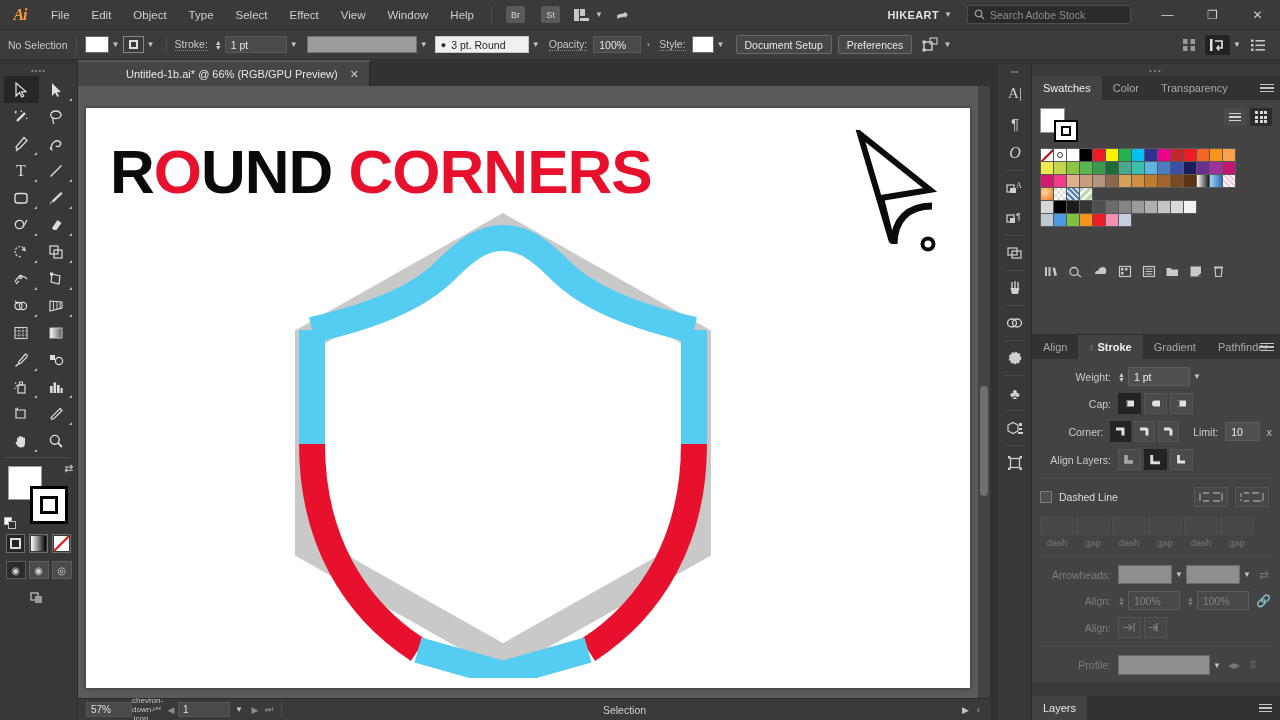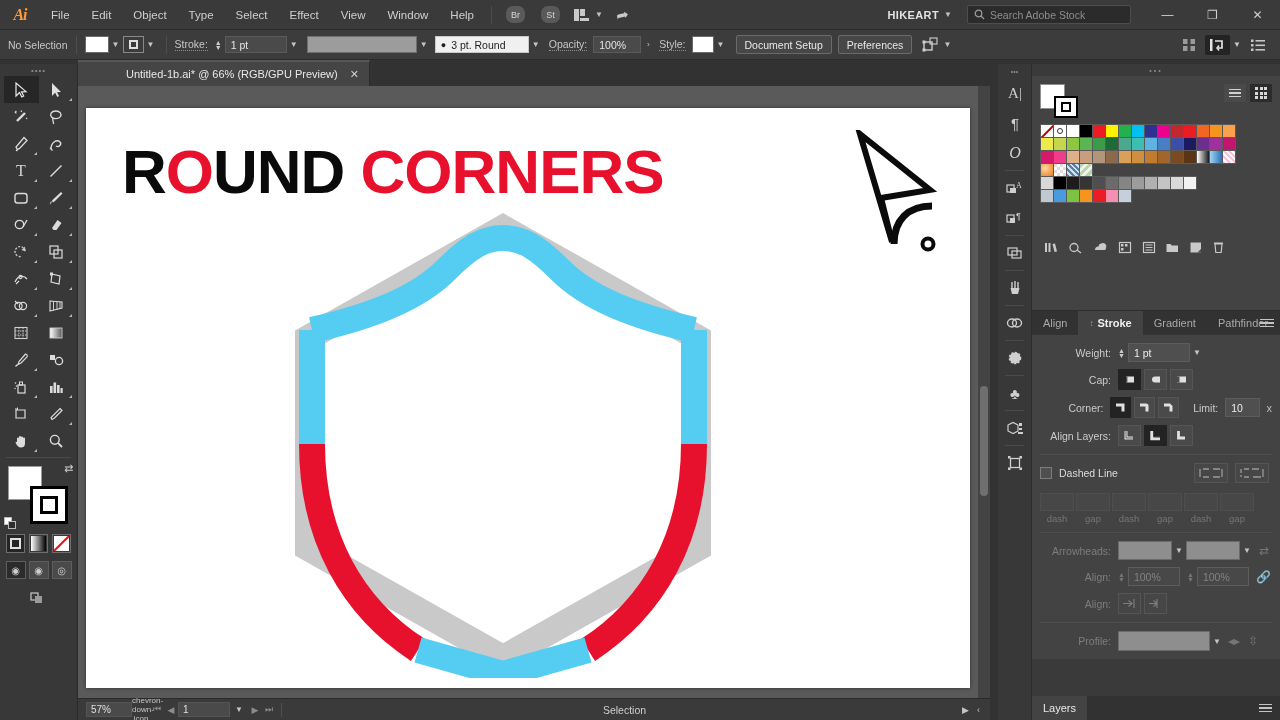--- a/index.html
+++ b/index.html
@@ -23,21 +23,21 @@
     font-family:"Liberation Serif", serif; letter-spacing:-1px;
   }
   .menu-item{
     padding:0 11px; height:30px; line-height:30px; color:#cfcfcf; font-size:11.5px;
     cursor:default; white-space:nowrap;
   }
   .mb-sep{ width:1px; height:18px; background:#4c4c4c; margin:0 6px; }
   .sq-btn{
     width:19px; height:17px; background:#5a5a5a; color:#d8d8d8;
     font-size:9px; display:flex; align-items:center; justify-content:center;
-    margin:0 8px; border-radius:7px;
+    margin:0 8px; border-radius:2px;
   }
   .arrange-ico{ width:16px; height:12px; display:flex; gap:1px; margin-left:6px; }
   .arrange-ico i{ display:block; background:#c9c9c9; }
   .arrange-ico i:first-child{ width:5px; height:12px; }
   .arr-right{ display:flex; flex-direction:column; gap:2px; }
   .arr-right i{ width:9px; height:5px; }
   .chev{ font-size:8px; color:#c0c0c0; margin:0 5px; }
   .rocket{ margin-left:8px; color:#c9c9c9; font-size:15px; transform:rotate(-12deg); }
   .mb-spacer{ flex:1; }
   .user-name{ font-size:11px; color:#e2e2e2; font-weight:bold; letter-spacing:.4px; }
@@ -141,21 +141,21 @@
   .canvas-area{
     position:absolute; left:78px; top:86px; width:912px; height:612px; background:#5a5a5a;
     overflow:hidden;
   }
   .artboard{
     position:absolute; left:8px; top:22px; width:884px; height:580px; background:#fff;
     box-shadow:0 0 4px rgba(0,0,0,.45);
   }
   .art-title{
     position:absolute; left:24px; top:28px; font-size:62px; font-weight:bold;
-    font-family:"Liberation Sans", sans-serif; letter-spacing:-1px; white-space:nowrap;margin-left:12px;
+    font-family:"Liberation Sans", sans-serif; letter-spacing:-1px; white-space:nowrap;
   }
   .art-title .blk{ color:#0a0a0a; }
   .art-title .red{ color:#e8112d; }
   .corner-widget{ position:absolute; left:760px; top:22px; }
   .shield-wrap{ position:absolute; left:182px; top:100px; }
   .canvas-scroll-v{
     position:absolute; right:0; top:0; width:12px; height:612px; background:#434343;
   }
   .canvas-scroll-v i{ position:absolute; left:2px; top:300px; width:8px; height:110px; background:#6f6f6f; border-radius:4px; display:block;}
 
@@ -743,20 +743,30 @@
           <rect x="12.5" y="1" width="2.5" height="2.5" fill="#cfcfcf"></rect>
           <rect x="1" y="12.5" width="2.5" height="2.5" fill="#cfcfcf"></rect>
           <rect x="12.5" y="12.5" width="2.5" height="2.5" fill="#cfcfcf"></rect>
         </svg>
     </div>
   </div>
 
   <div class="panels">
     <div class="panel-grip">•••</div>
 
+    <div class="tabrow">
+      <div class="ptab active">Swatches</div>
+      <div class="ptab">Color</div>
+      <div class="ptab">Transparency</div>
+      <div class="hamb">
+          <i></i>
+          <i></i>
+          <i></i>
+        </div>
+    </div>
 
     <div class="panel-body" style="height:234px">
       <div class="sw-header">
         <div class="sw-fillstroke">
           <div class="f1"></div>
           <div class="f2">
               <i></i>
             </div>
         </div>
         <div class="sw-viewbtns">

